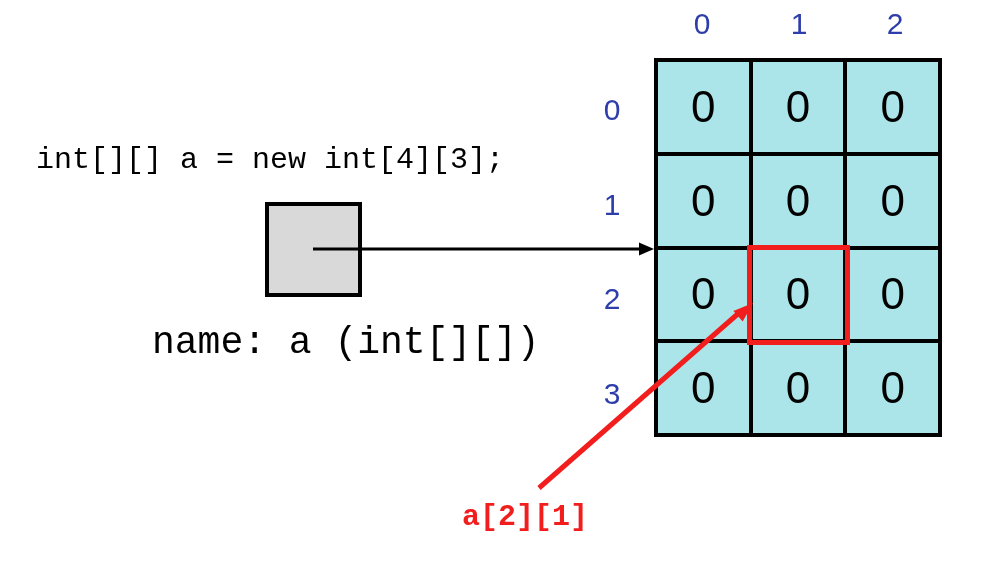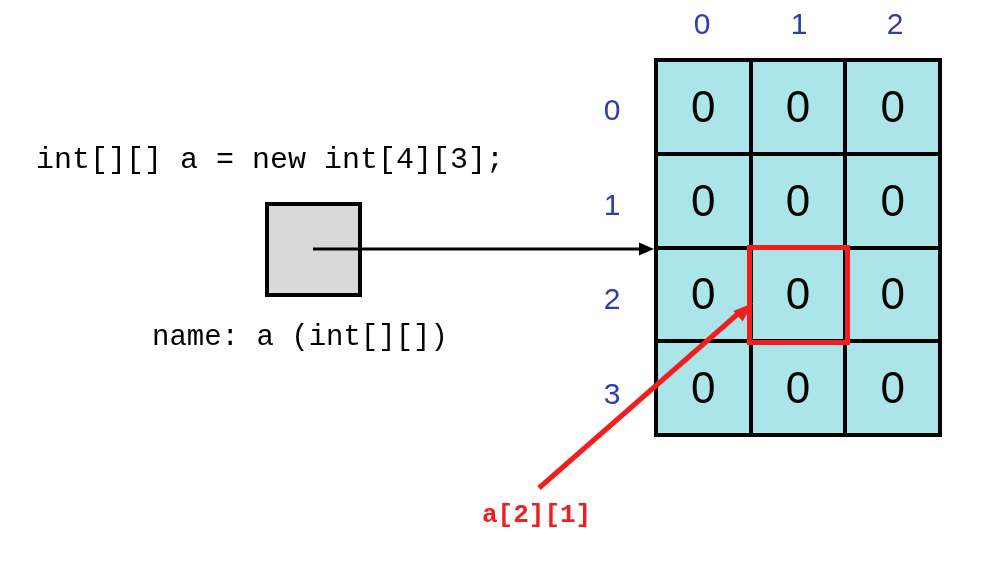--- a/index.html
+++ b/index.html
@@ -36,21 +36,21 @@
     width: 97px;
     height: 95px;
     box-sizing: border-box;
     border: 4px solid #000;
     background: var(--reference-box-fill, #d9d9d9);
   }
   #reference-name {
     position: absolute;
     left: 152px;
     top: 321px;
-    font-size: 29px;
+    font-size: 38px;
     color: var(--text, #000);
     white-space: pre;
   }
 
   
   #array-grid {
     position: absolute;
     left: 654px;
     top: 58px;
     width: 288px;
@@ -100,25 +100,24 @@
     box-sizing: border-box;
     border: 5px solid var(--highlight, #f21d1d);
     background: transparent;
   }
 
   
   #highlight-label {
     position: absolute;
     left: 462px;
     top: 500px;
-    font-size: 26px;
+    font-size: 30px;
     font-weight: bold;
     color: var(--highlight, #f21d1d);
     white-space: pre;
-    margin-left: 20px;
   }
 
   
   #arrow-overlay {
     position: absolute;
     left: 0; top: 0;
     width: 1002px;
     height: 566px;
     pointer-events: none;
   }

